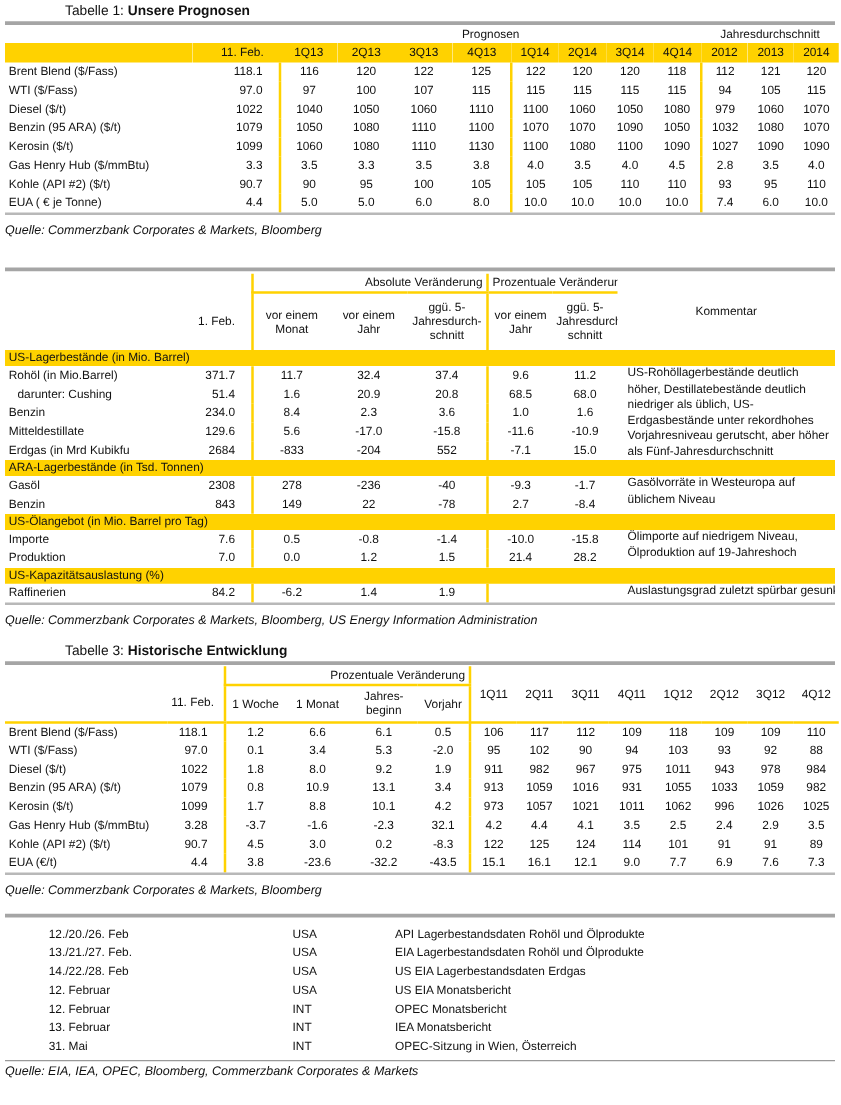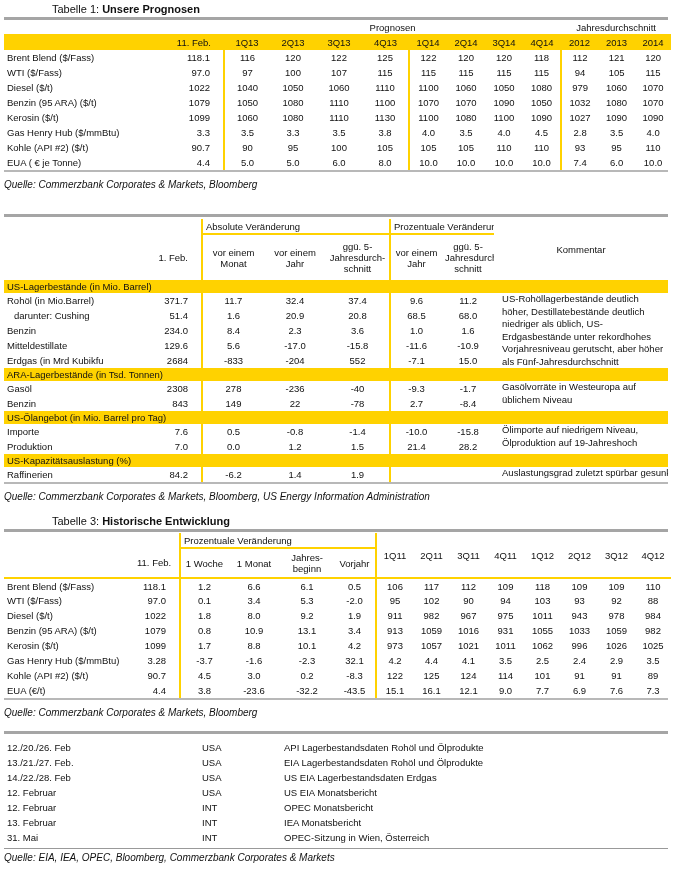--- a/index.html
+++ b/index.html
@@ -23,42 +23,42 @@
   .ind{padding-left:10px;}
   .num{text-align:right;padding-right:13px;}
   .ctr{text-align:center;}
   .dvl{border-left:2px solid var(--accent);}
   .bb{border-bottom:2px solid var(--accent);}
   
   .grprow th{height:13px;line-height:12px;}
   .grplabel{text-align:center;}
   .band th{background:var(--accent);height:16px;}
   
-  .grp{text-align:left;border-bottom:2px solid var(--accent);height:15px;}
+  .grp{text-align:right;border-bottom:2px solid var(--accent);height:15px;}
   .grprow2 th{height:15px;}
   .cmth{text-align:center;vertical-align:middle;}
   .sub{text-align:center;vertical-align:middle;line-height:11px;}
   .pre{white-space:pre-line;}
   .subrow th{height:46px;}
   .subrow3 th{height:30px;}
   .qh{text-align:center;vertical-align:middle;}
   
   .secband{background:var(--accent);font-weight:normal;height:13px;line-height:13px;}
   .cmt{white-space:normal;vertical-align:top;line-height:12.5px;padding-left:8px;text-align:left;}
   .nw{white-space:nowrap;}
   
   .section{margin:0;}
   .mt-t2{margin-top:24px;}
   .mt-t3{margin-top:13px;}
   .mt-t4{margin-top:13px;}
   .t4 td{height:15px;}
   .t4 .date{text-align:left;}
   .t4 .region{text-align:left;}
   .t4 .evt{text-align:left;}
-  .t4-wrap{margin-top:6px;}
+  .t4-wrap{margin-top:6px;margin-left:32px;}
 </style>
 </head>
 <body>
 
 <div class="section">
   <div class="title"><span>Tabelle 1: </span><span class="bold">Unsere Prognosen</span></div>
   <div class="trule"></div>
   <table class="t1">
     <colgroup>
       <col style="width:150px">

